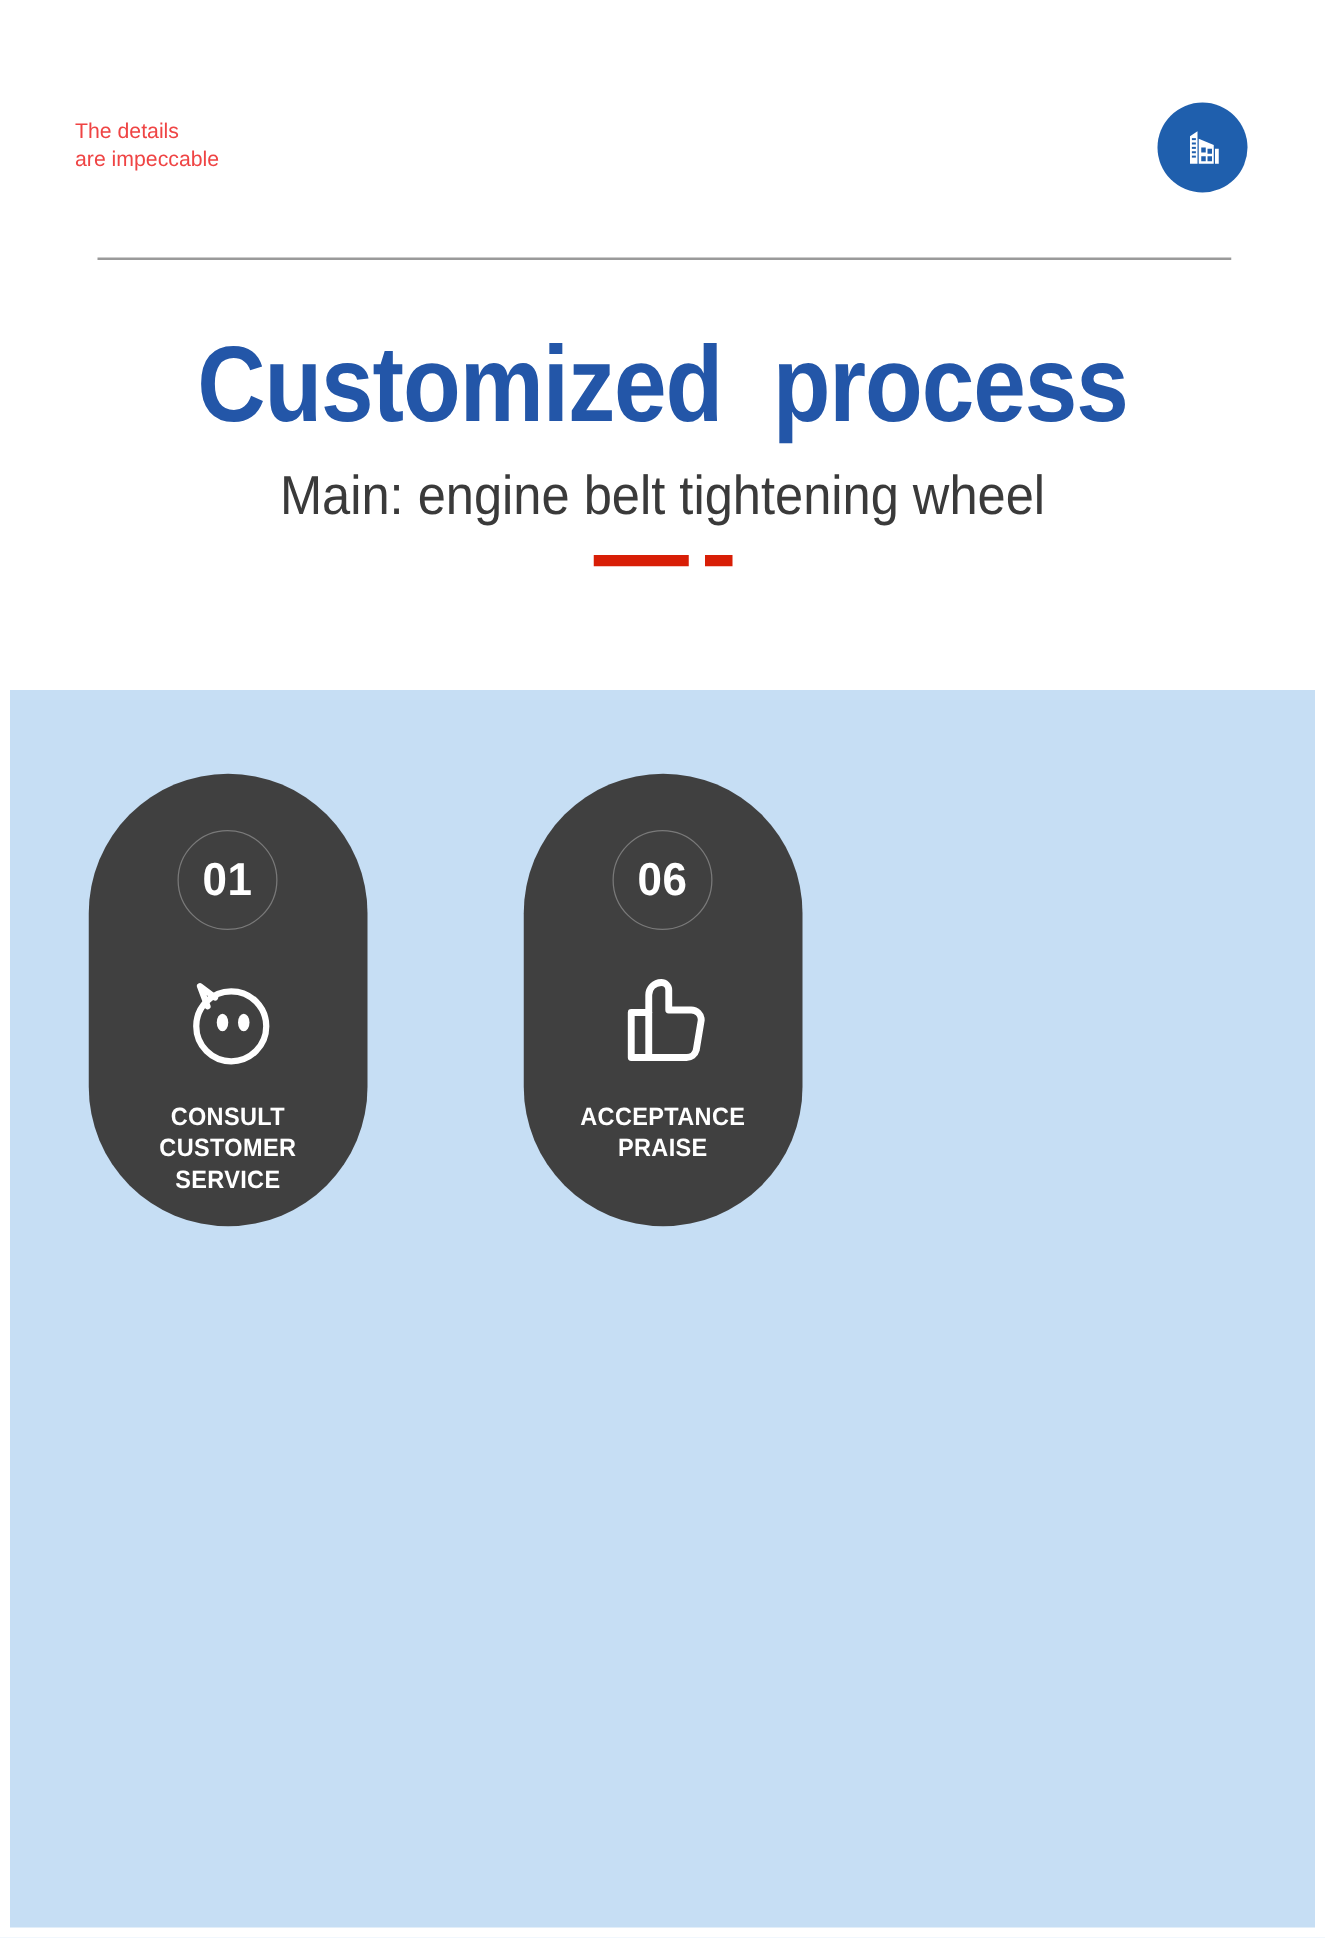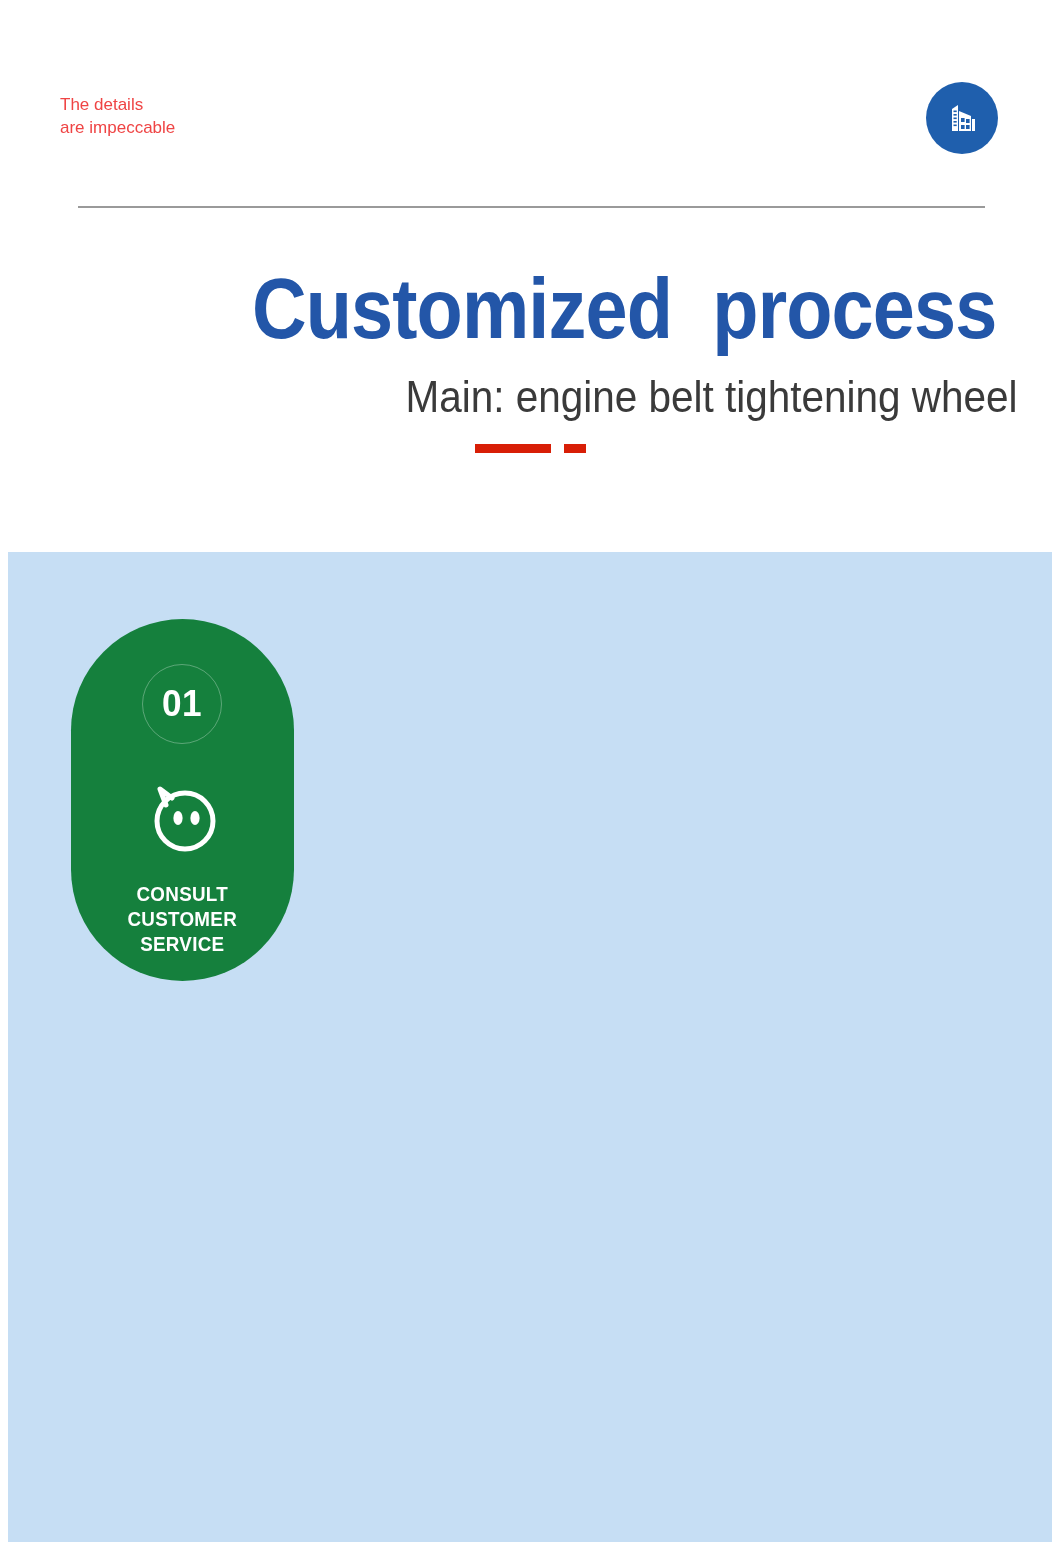--- a/index.html
+++ b/index.html
@@ -53,21 +53,21 @@
     height: 2px;
     background: #9a9a9a;
   }
 
   
   .title-block {
     position: absolute;
     left: 0;
     top: 260px;
     width: 1060px;
-    text-align: right;
+    text-align: center;
   }
   .main-title {
     font-family: "Liberation Sans Narrow", "Liberation Sans", sans-serif;
     font-weight: bold;
     font-size: 86px;
     line-height: 96px;
     letter-spacing: -1px;
     color: #2356A8;
     transform: scaleX(0.88);
     white-space: pre;
@@ -114,21 +114,21 @@
     display: grid;
     grid-template-columns: repeat(3, 1fr);
     grid-template-rows: repeat(2, 1fr);
     justify-items: center;
     align-items: center;
   }
   .process-card {
     width: 223px;
     height: 362px;
     border-radius: 112px;
-    background: #15803d;
+    background: #404040;
     position: relative;
     display: flex;
     flex-direction: column;
     align-items: center;
   }
   .num-circle {
     margin-top: 45px;
     width: 78px;
     height: 78px;
     border-radius: 50%;
@@ -229,15 +229,30 @@
       </div>
       <div class="card-label">CONSULT
 CUSTOMER
 SERVICE</div>
     </div>
 
 
 
 
 
+    <div class="process-card">
+      <div class="num-circle">
+        <span class="num-text">06</span>
+      </div>
+      <div class="card-icon">
+        <svg width="86" height="84" viewBox="0 0 86 84">
+          <g fill="none" stroke="#ffffff" stroke-width="5.5" stroke-linecap="round" stroke-linejoin="round">
+            <path d="M32 36 l0 -14 a10 10 0 0 1 10 -10 a6 6 0 0 1 6 6 l0 16 h18 a8 8 0 0 1 8 8 l-4 24 a8 8 0 0 1 -8 6 h-30 z"></path>
+            <path d="M32 36 h-14 v36 h14"></path>
+          </g>
+        </svg>
+      </div>
+      <div class="card-label">ACCEPTANCE
+PRAISE</div>
+    </div>
 
   </div>
 </div>
 
 </body></html>

